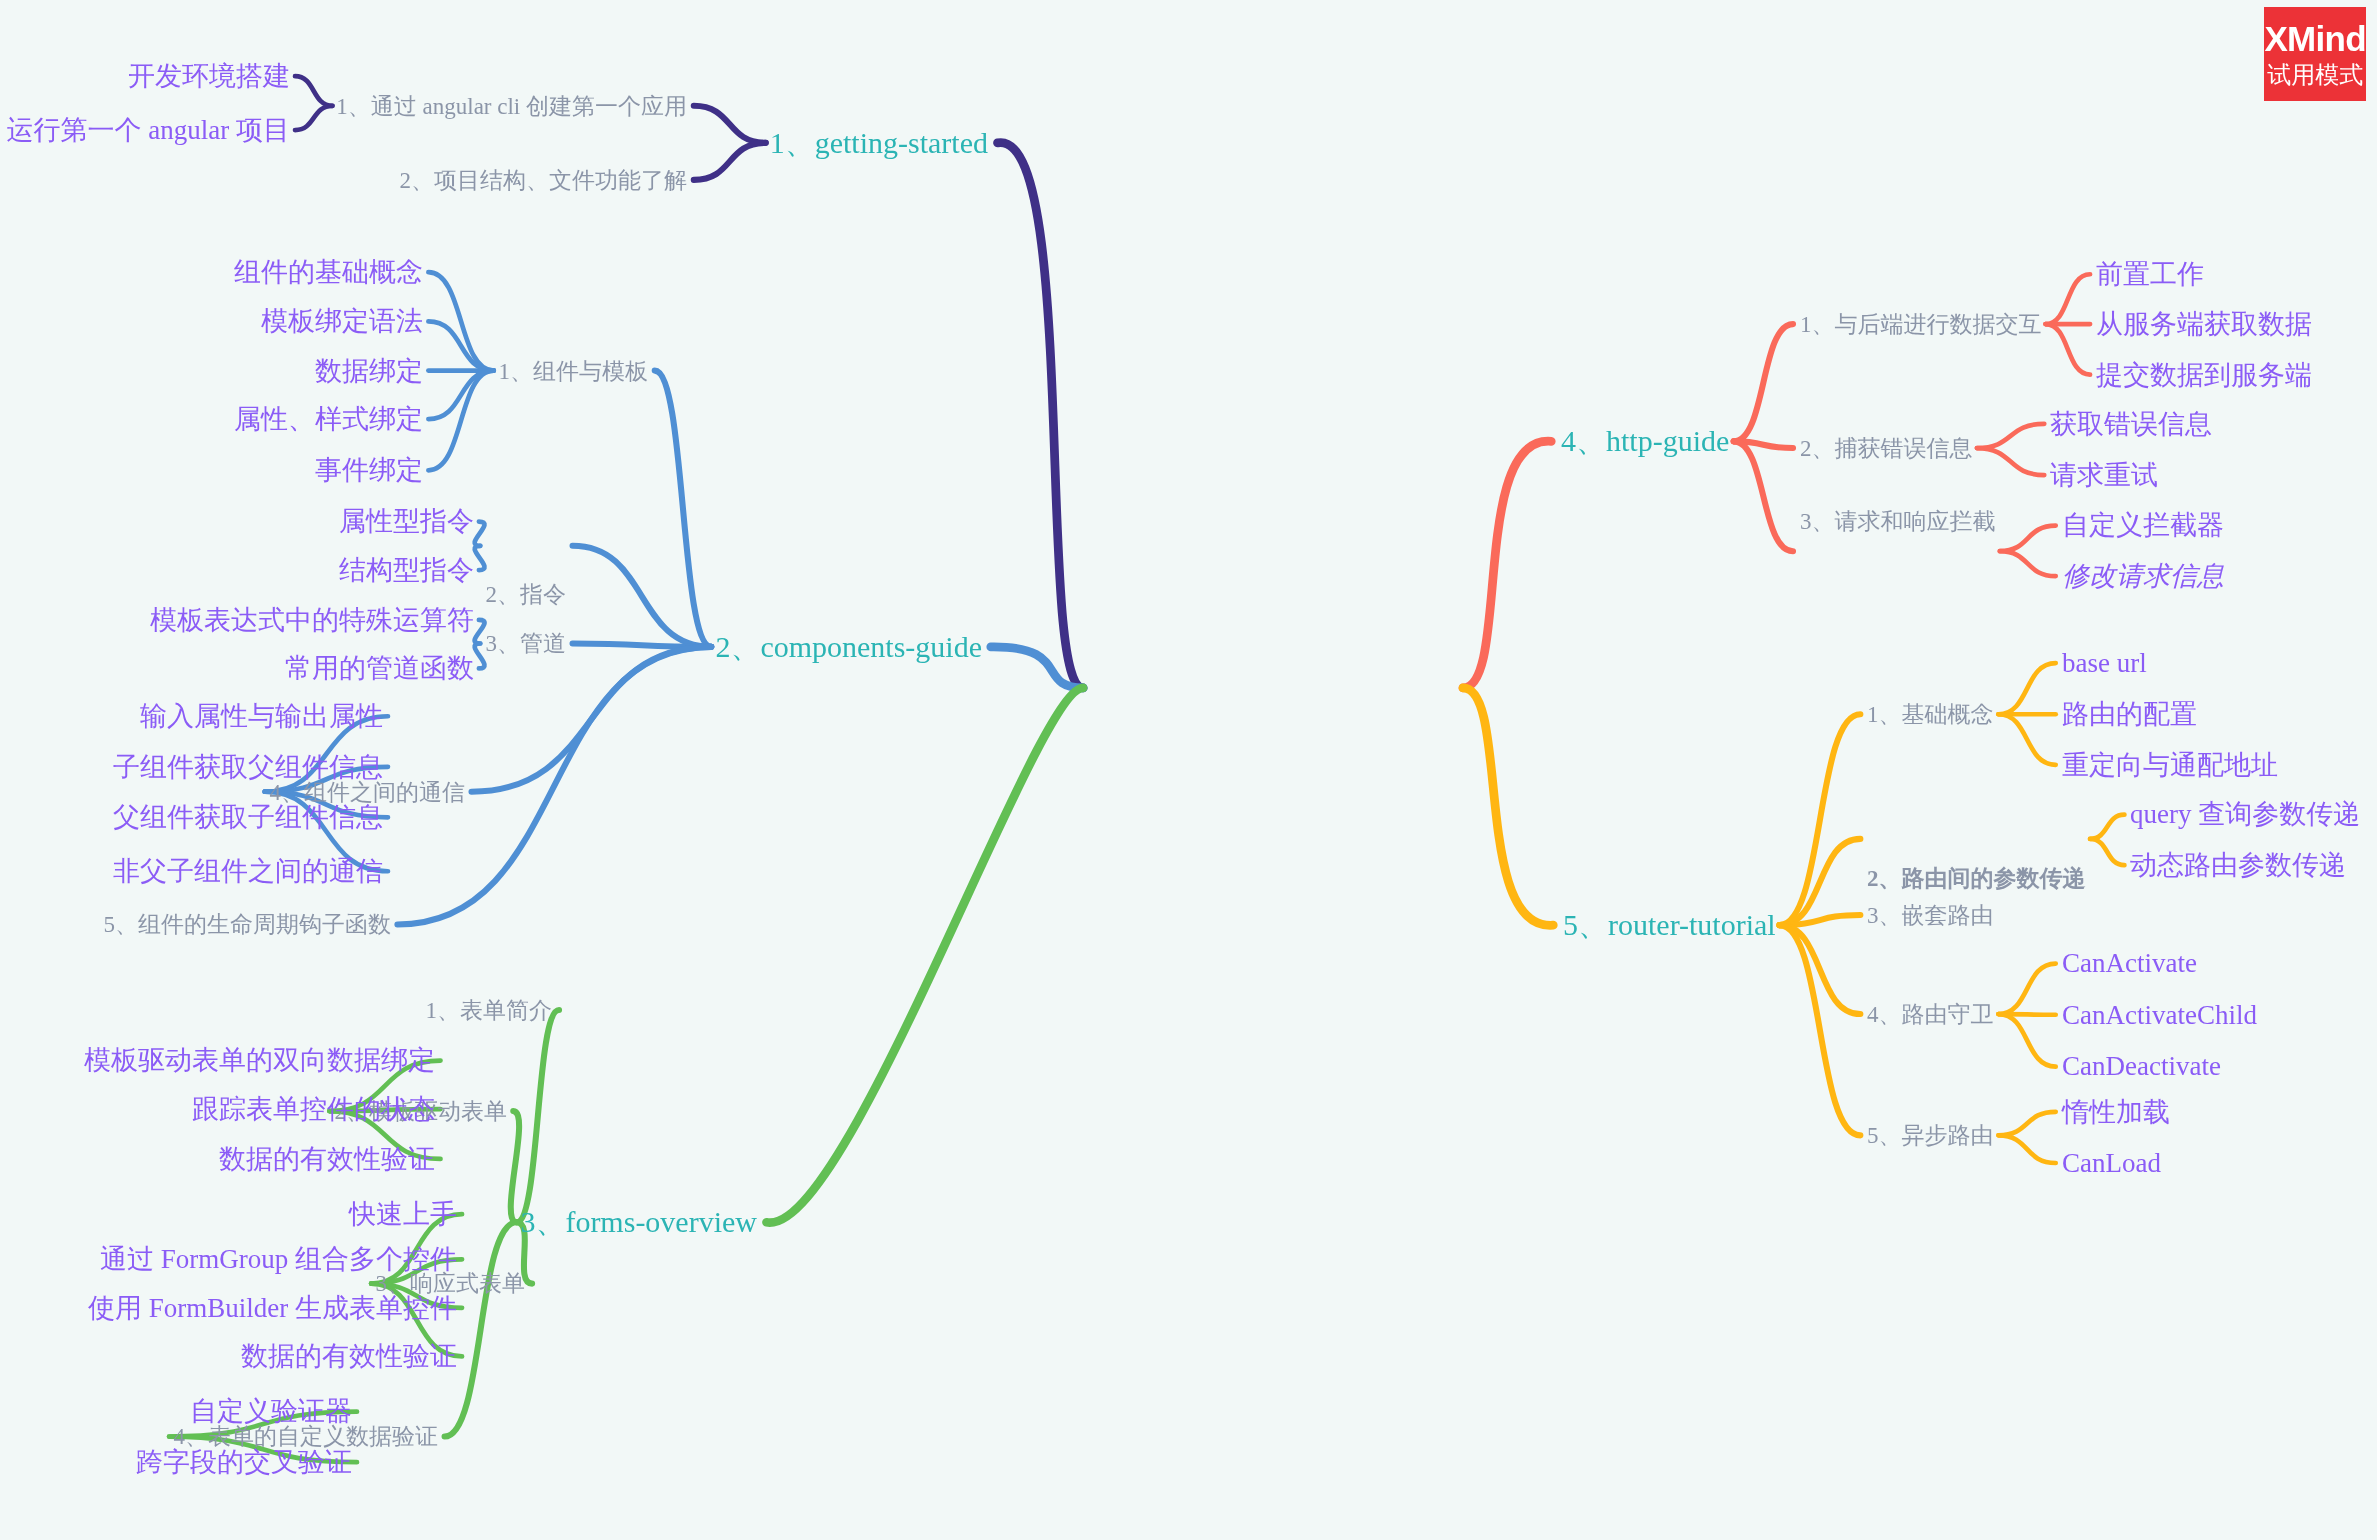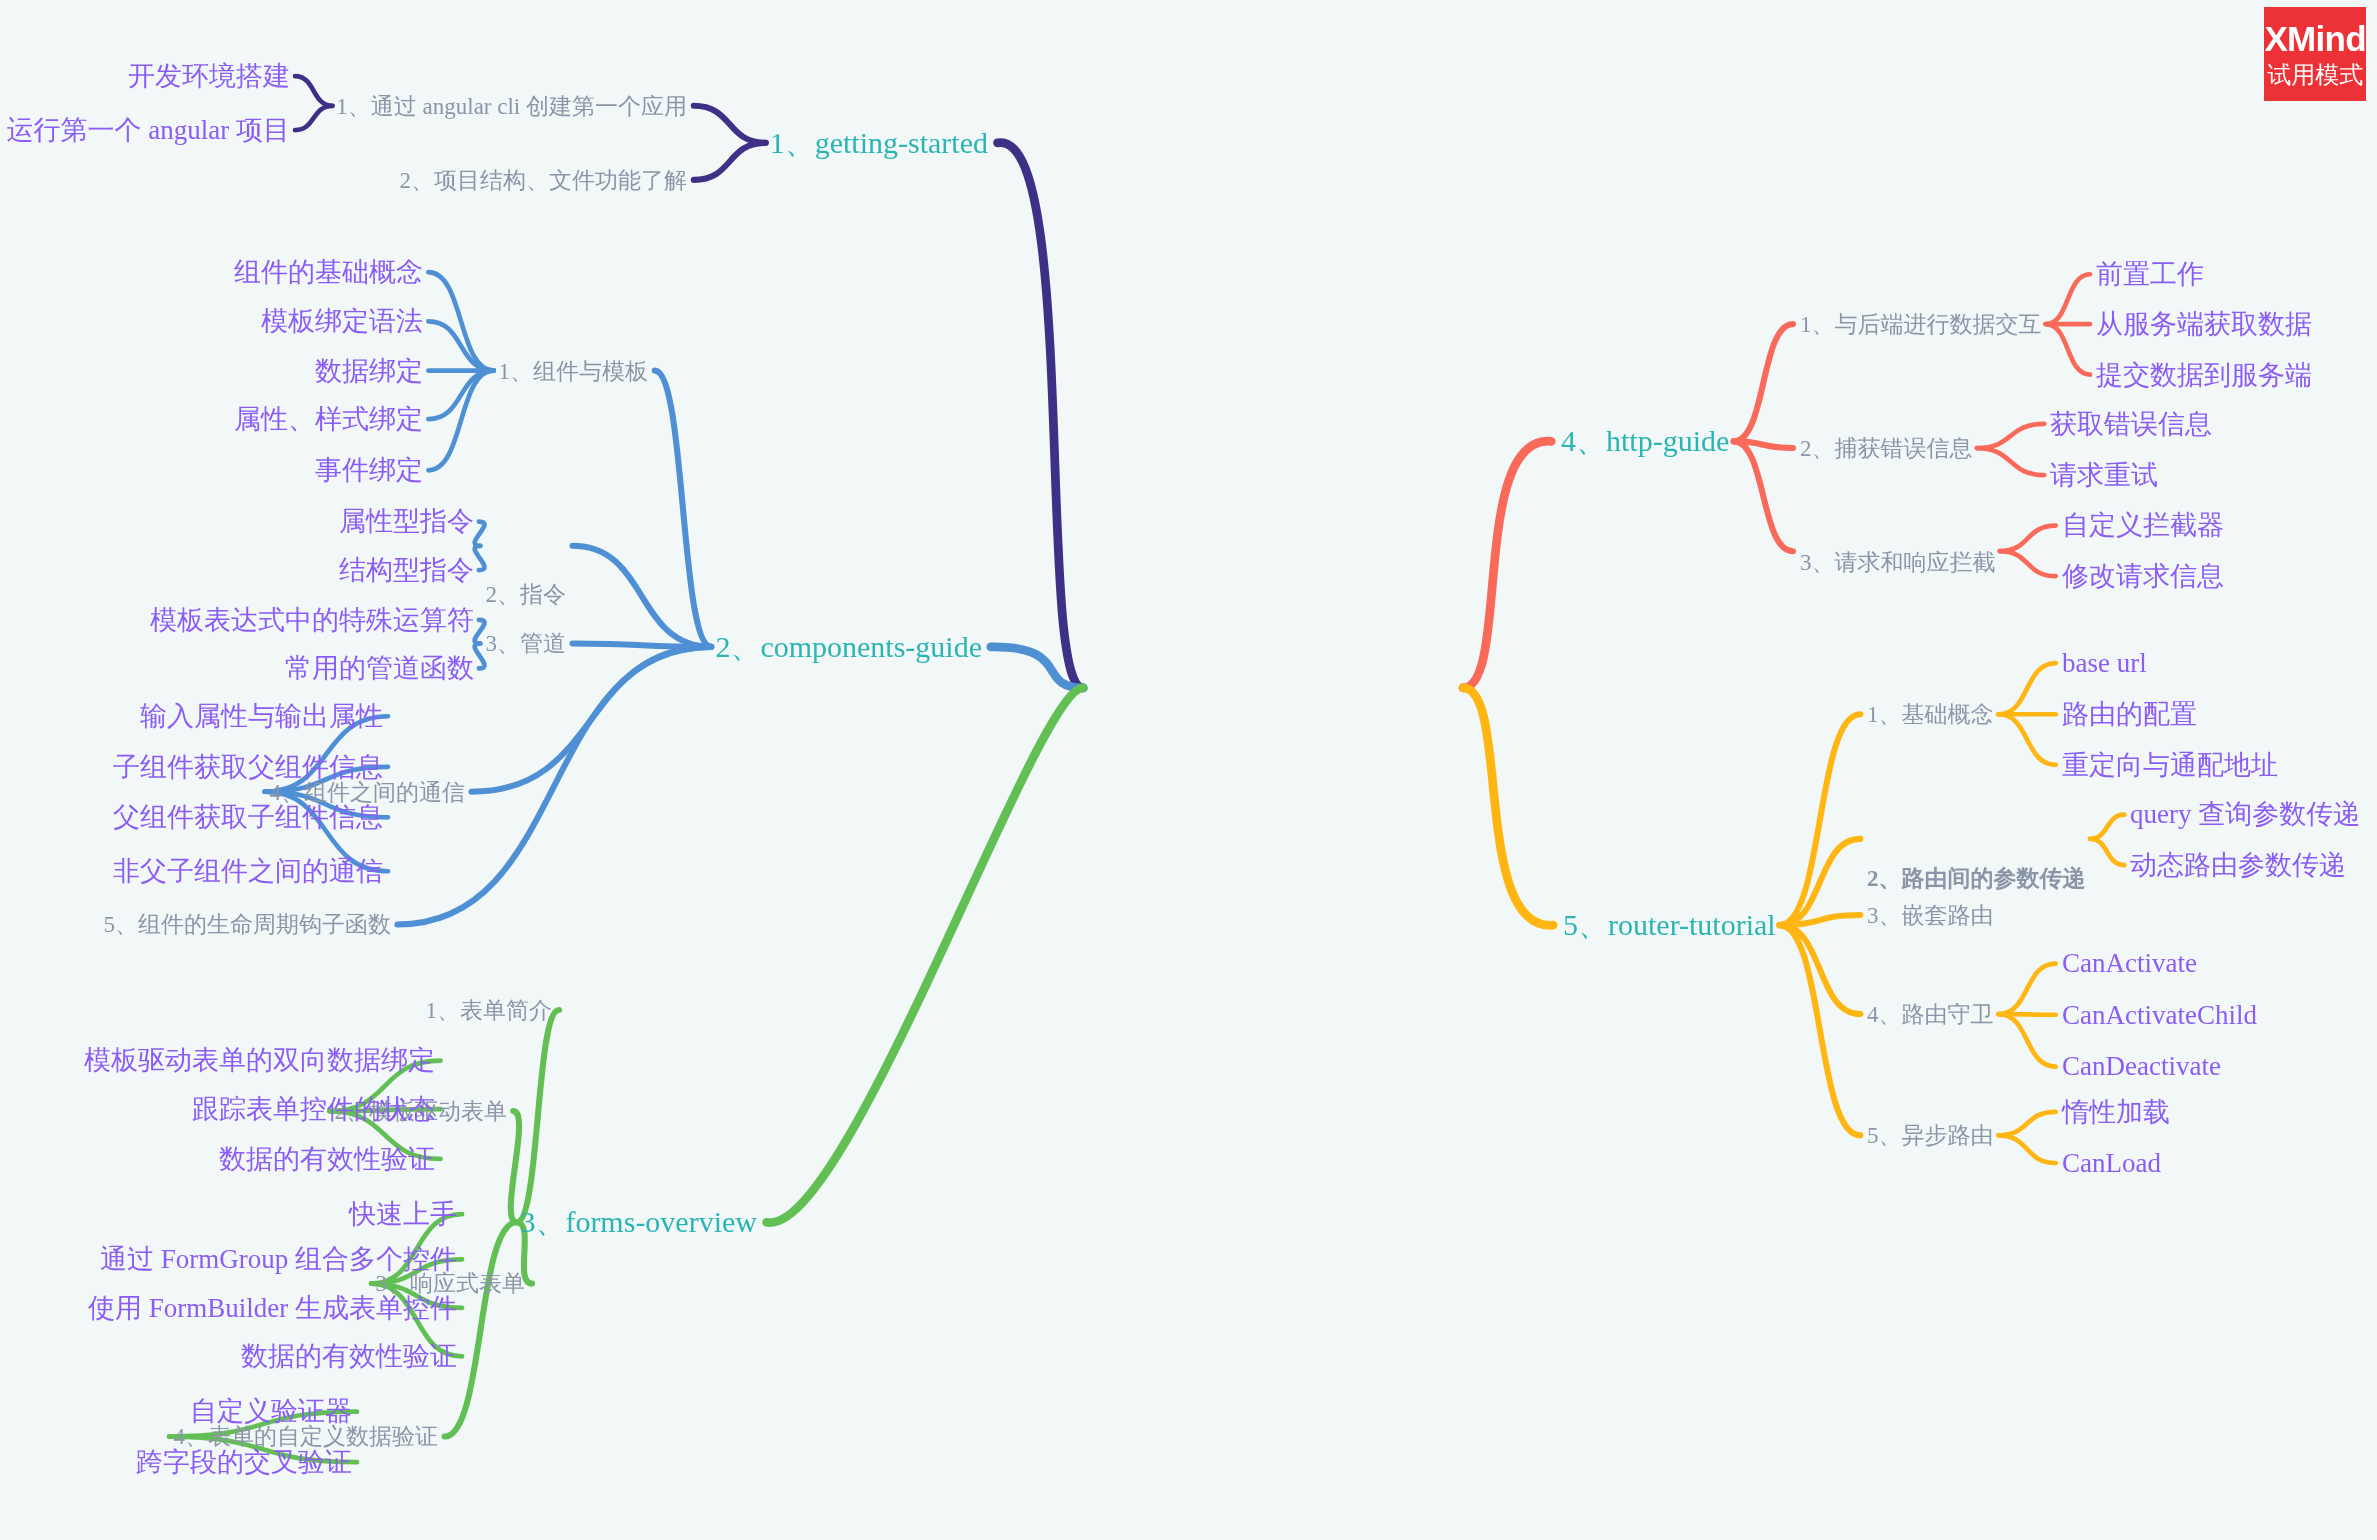--- a/index.html
+++ b/index.html
@@ -205,23 +205,23 @@
       <div class="node l sub2" style="left: 352px; top: 1411px;"><span>自定义验证器</span></div>
       <div class="node l sub2" style="left: 352px; top: 1462px;"><span>跨字段的交叉验证</span></div>
       <div class="node r main-topic" style="left: 1561px; top: 441px;"><span>4、http-guide</span></div>
       <div class="node r sub1" style="left: 1800px; top: 324px;"><span>1、与后端进行数据交互</span></div>
       <div class="node r sub2" style="left: 2096px; top: 274px;"><span>前置工作</span></div>
       <div class="node r sub2" style="left: 2096px; top: 324px;"><span>从服务端获取数据</span></div>
       <div class="node r sub2" style="left: 2096px; top: 375px;"><span>提交数据到服务端</span></div>
       <div class="node r sub1" style="left: 1800px; top: 448px;"><span>2、捕获错误信息</span></div>
       <div class="node r sub2" style="left: 2050px; top: 424px;"><span>获取错误信息</span></div>
       <div class="node r sub2" style="left: 2050px; top: 475px;"><span>请求重试</span></div>
-      <div class="node r sub1" style="left: 1800px; top: 562px;"><span>3、请求和响应拦截</span></div>
+      <div class="node r sub1" style="left: 1800px; top: 521px;"><span>3、请求和响应拦截</span></div>
       <div class="node r sub2" style="left: 2062px; top: 525px;"><span>自定义拦截器</span></div>
-      <div class="node r sub2" style="left: 2062px; top: 576px;"><span>修改请求信息</span></div>
+      <div class="node r sub2" style="left: 2062px; top: 576px; font-style: italic;"><span>修改请求信息</span></div>
       <div class="node r main-topic" style="left: 1563px; top: 925px;"><span>5、router-tutorial</span></div>
       <div class="node r sub1" style="left: 1867px; top: 714px;"><span>1、基础概念</span></div>
       <div class="node r sub2" style="left: 2062px; top: 663px;"><span>base url</span></div>
       <div class="node r sub2" style="left: 2062px; top: 714px;"><span>路由的配置</span></div>
       <div class="node r sub2" style="left: 2062px; top: 765px;"><span>重定向与通配地址</span></div>
       <div class="node r sub1" style="left: 1867px; top: 878px; font-weight: bold;"><span>2、路由间的参数传递</span></div>
       <div class="node r sub2" style="left: 2130px; top: 814px;"><span>query 查询参数传递</span></div>
       <div class="node r sub2" style="left: 2130px; top: 865px;"><span>动态路由参数传递</span></div>
       <div class="node r sub1" style="left: 1867px; top: 915px;"><span>3、嵌套路由</span></div>
       <div class="node r sub1" style="left: 1867px; top: 1014px;"><span>4、路由守卫</span></div>

